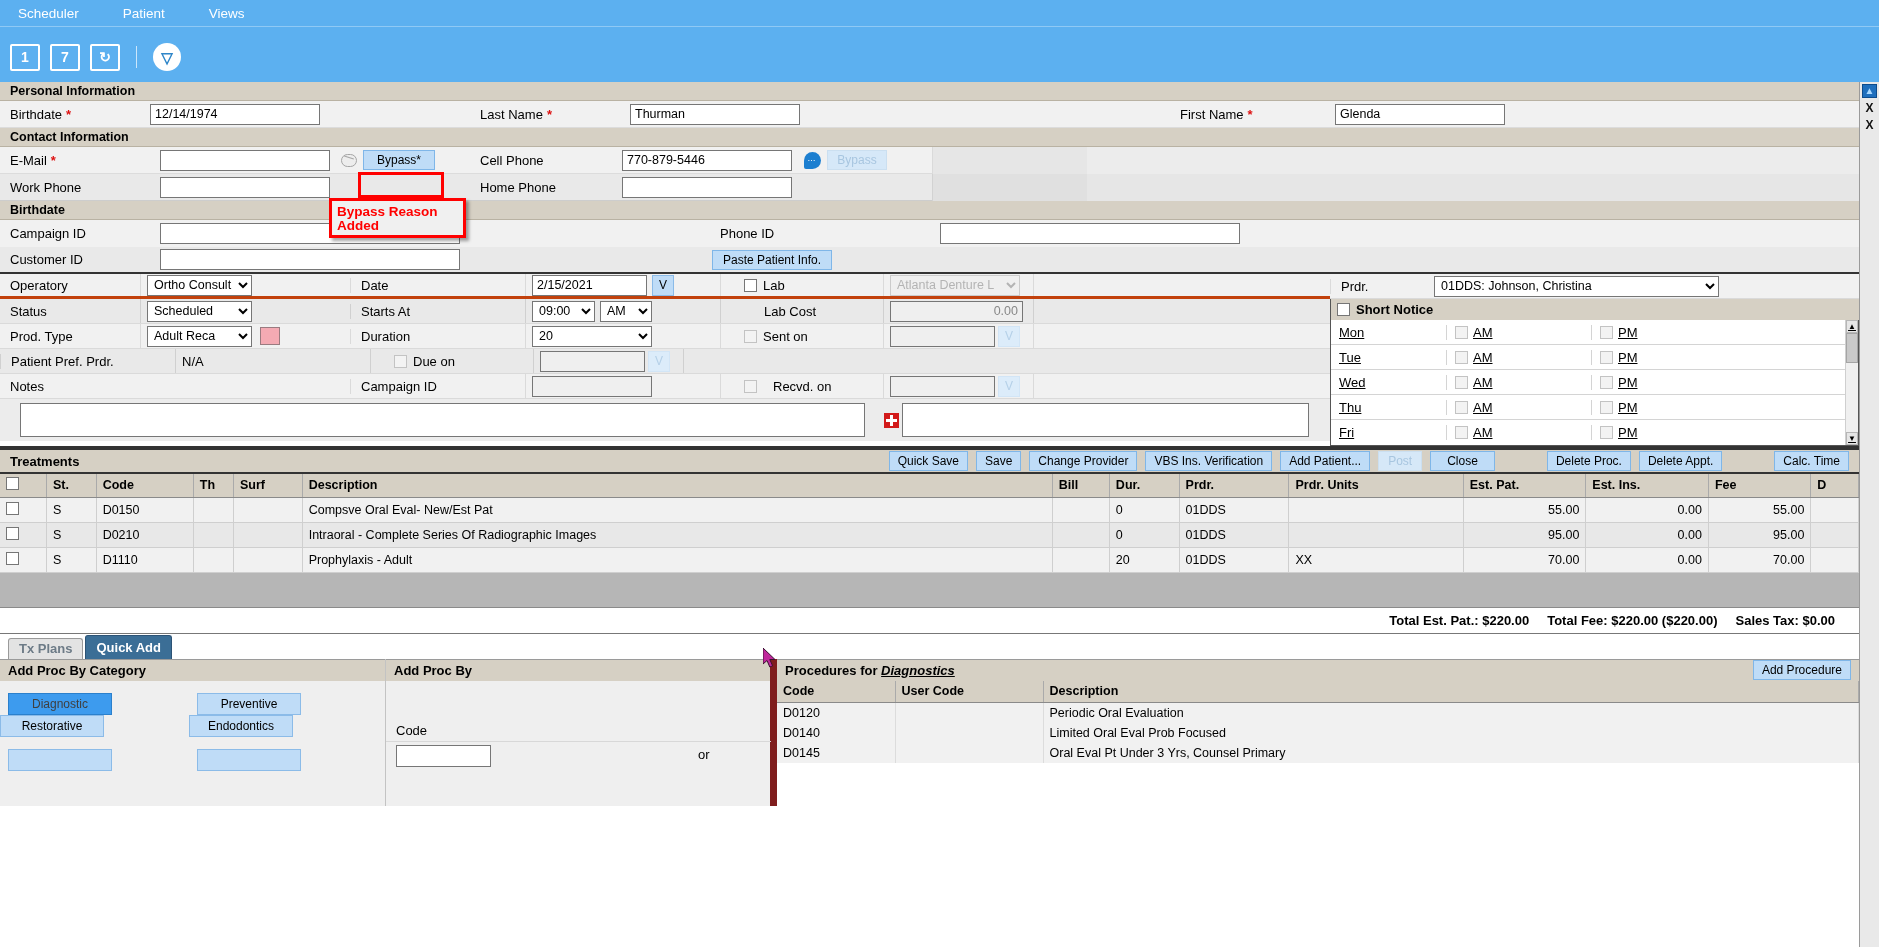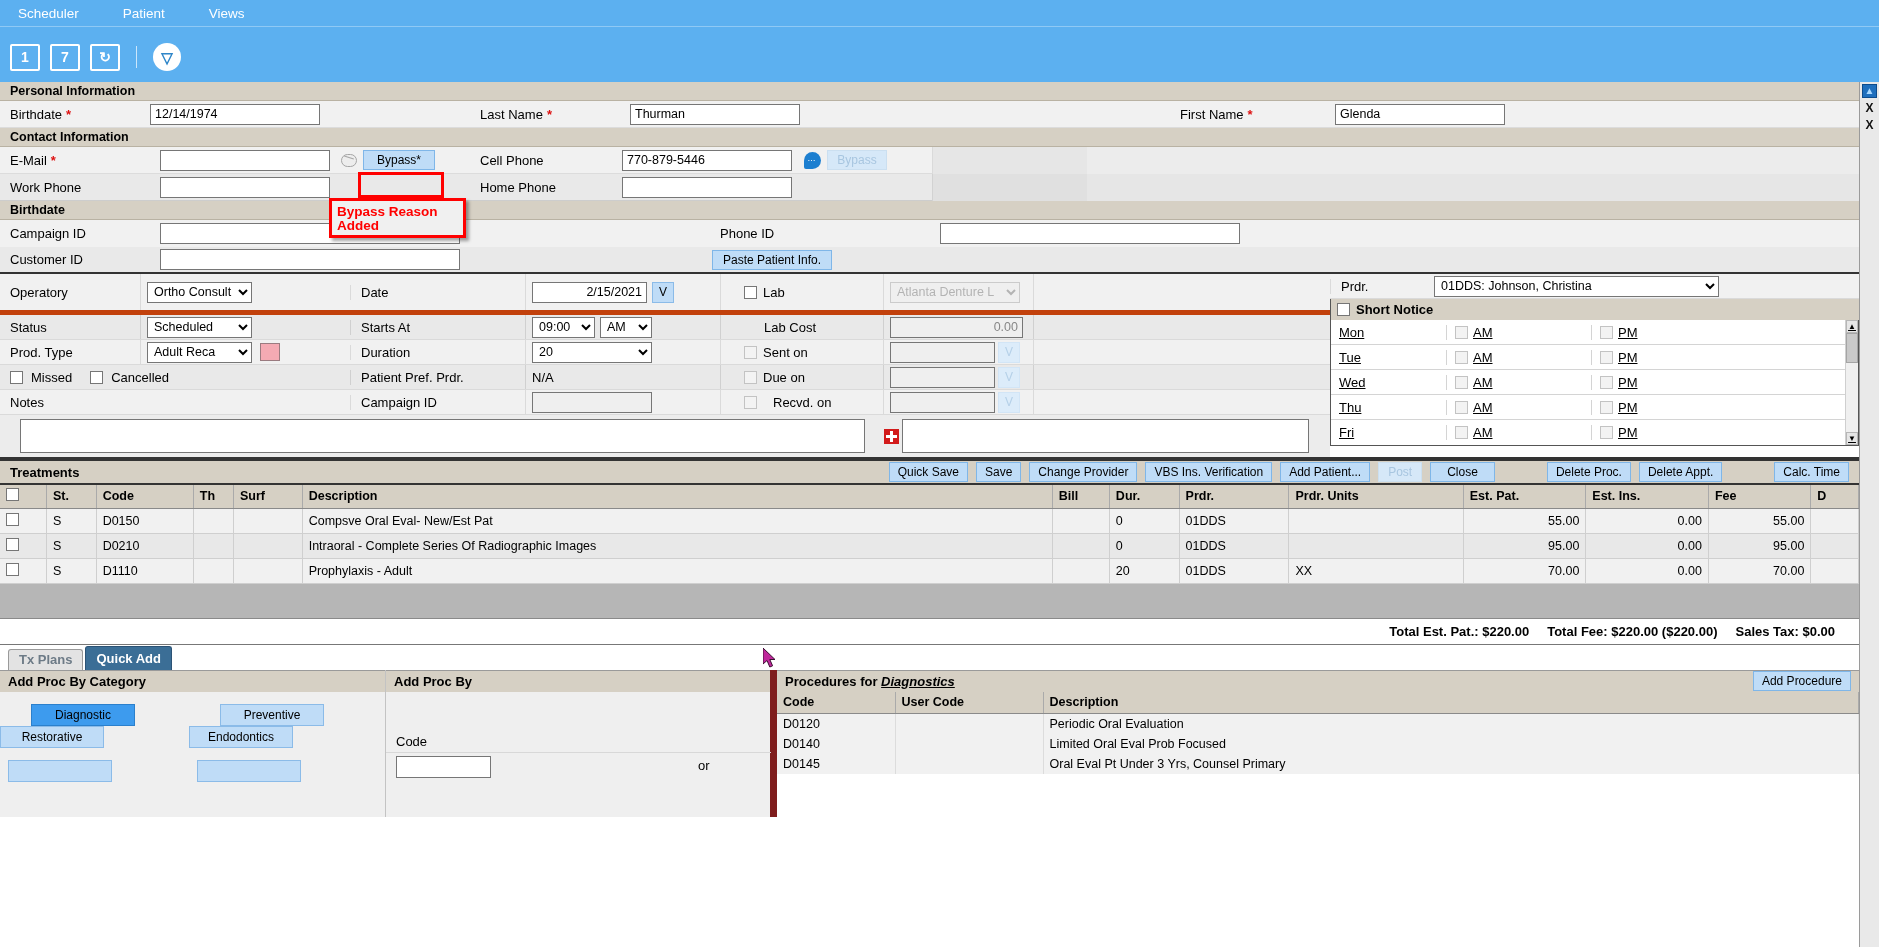--- a/index.html
+++ b/index.html
@@ -174,21 +174,21 @@
     border:1px solid #9a9a9a; border-bottom:none; border-radius:3px 3px 0 0;
     background:#e3e3e3; color:#6d7b87; cursor:pointer;
   }
   .tab.active { background:#3b6e96; color:#fff; border-color:#2c5375; height:24px; }
   .panel-head { background:#d6d0c4; height:22px; display:flex; align-items:center;
      font-size:13px; font-weight:bold; border-top:1px solid #9a9a9a;}
   .cat-btn {
     width:104px; height:22px; background:#bfdcf7; border:1px solid #8bbbe8;
     display:flex;align-items:center;justify-content:center; font-size:12px; cursor:pointer;
   }
-  .cat-btn.sel { background:#3d9bee; color:#000000; border-color:#2b80cc;margin-left:23px; }
+  .cat-btn.sel { background:#3d9bee; color:#404040; border-color:#2b80cc; }
 
   table.pt { border-collapse:collapse; width:100%; table-layout:fixed; }
   table.pt th { background:#d6d0c4; font-size:12.5px; font-weight:bold; text-align:left;
      height:22px; padding:0 6px; border-right:1px solid #aaa; border-bottom:1px solid #8a8a8a; }
   table.pt td { font-size:12.5px; height:20px; padding:0 6px; border-right:1px solid #dcdcdc; background:#f1f1f1;}
 
   .cursor-arrow { position:absolute; width:0;height:0; pointer-events:none; }
 </style>
 </head>
 <body>
@@ -324,28 +324,28 @@
       <div class="cell" style="width:230px;padding-left:2px">
         <button class="btn-lite" style="padding:2px 10px">Paste Patient Info.</button>
       </div>
       <div class="cell" style="flex:1"></div>
     </div>
 
     <div style="display:flex;border-bottom:2px solid #333">
 
       <div style="width:1330px">
 
-        <div class="row rowA" style="height:41px;border-bottom:5px solid #c2410c">
+        <div class="row rowA" style="height:25px;border-bottom:3px solid #c2410c">
           <div class="lbl" style="width:140px">Operatory</div>
           <div class="cell" style="width:210px;border-left:1px solid #dadada;padding-left:6px">
             <select class="sel" style="width:105px"><option>Ortho Consult</option></select>
           </div>
           <div class="lbl" style="width:175px;border-left:1px solid #dadada">Date</div>
           <div class="cell" style="width:195px;border-left:1px solid #dadada;padding-left:6px;gap:5px">
-            <input class="txt" style="width: 115px; text-align: right;" value="2/15/2021">
+            <input class="txt" style="width: 115px; text-align: left;" value="2/15/2021">
             <span class="vbtn">V</span>
           </div>
           <div class="cell" style="width:18px;border-left:1px solid #dadada"></div>
           <div class="cell" style="width:145px;gap:6px;padding-left:6px">
             <span class="cb"></span>
             <span>Lab</span>
           </div>
           <div class="cell" style="width:150px;border-left:1px solid #dadada;padding-left:6px">
             <select class="sel" style="width:130px" disabled=""><option>Atlanta Denture L</option></select>
           </div>
@@ -388,26 +388,20 @@
             <span>Sent on</span>
           </div>
           <div class="cell" style="width:150px;border-left:1px solid #dadada;padding-left:6px;gap:3px">
             <input class="txt" style="width: 105px;" disabled="" value="">
             <span class="vbtn dim">V</span>
           </div>
           <div class="cell" style="flex:1;border-left:1px solid #dadada"></div>
         </div>
 
         <div class="row rowB" style="height:25px;border-bottom:1px solid #dadada">
-          <div class="cell" style="width:350px;gap:8px;padding-left:10px">
-            <span class="cb"></span>
-            <span>Missed</span>
-            <span class="cb" style="margin-left:10px"></span>
-            <span>Cancelled</span>
-          </div>
           <div class="lbl" style="width:175px;border-left:1px solid #d0d0d0">Patient Pref. Prdr.</div>
           <div class="cell" style="width:195px;border-left:1px solid #d0d0d0;padding-left:6px">
               <span>N/A</span>
             </div>
           <div class="cell" style="width:18px;border-left:1px solid #d0d0d0"></div>
           <div class="cell" style="width:145px;gap:6px;padding-left:6px">
             <span class="cb dim"></span>
             <span>Due on</span>
           </div>
           <div class="cell" style="width:150px;border-left:1px solid #d0d0d0;padding-left:6px;gap:3px">

